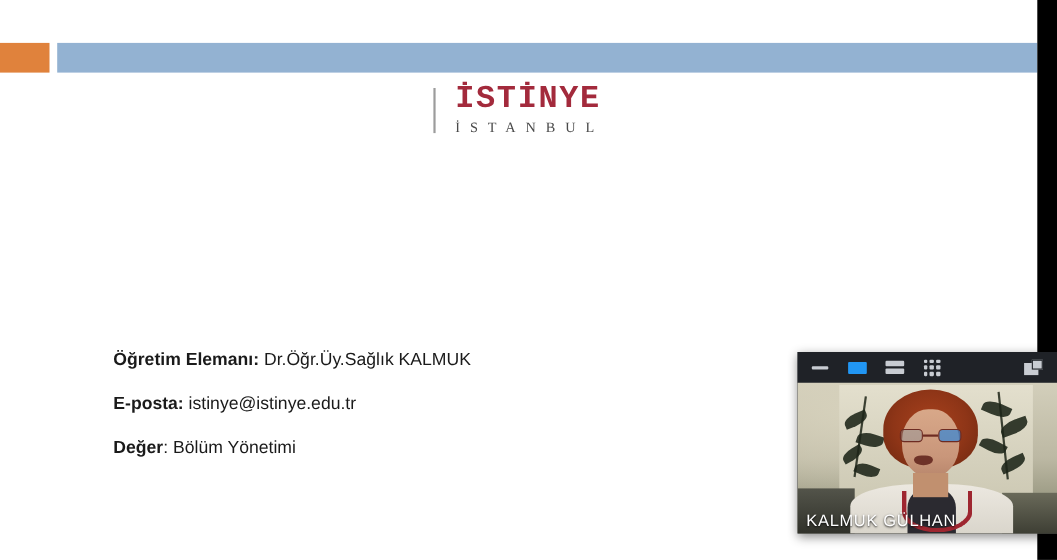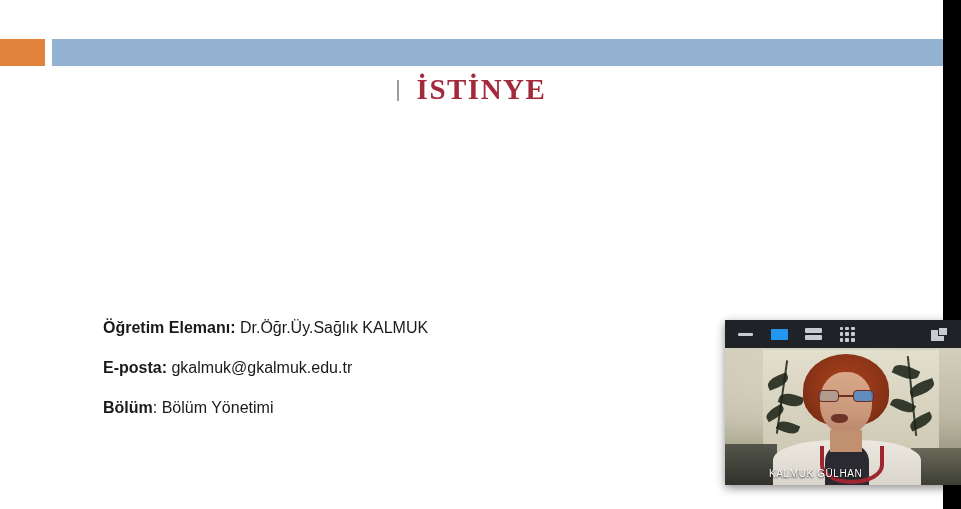--- a/index.html
+++ b/index.html
@@ -78,21 +78,21 @@
     margin: 6px 0 4px 0;
   }
   .logo-words {
     padding-left: 18px;
     display: flex;
     flex-direction: column;
     justify-content: center;
   }
   .logo-line1,
   .logo-line2 {
-    font-family: Liberation Serif, serif;
+    font-family: Liberation Mono, monospace;
     font-size: 29px;
     line-height: 31px;
     font-weight: 700;
     color: #A32A3C;
     letter-spacing: 1.5px;
   }
   .logo-line3 {
     font-family: "Liberation Serif", serif;
     font-size: 13px;
     line-height: 18px;
@@ -373,56 +373,56 @@
     right: 0;
     top: 100px;
     width: 50px;
     height: 40px;
     background: linear-gradient(180deg, #6a6a5a 0%, #3a3b31 100%);
   }
   .name-tag {
     position: absolute;
     left: 8px;
     bottom: 5px;
-    font-size: 10px;
+    font-size: 15px;
     line-height: 13px;
     color: #ffffff;
     letter-spacing: 0.6px;
     text-shadow: 0 1px 2px rgba(0,0,0,0.9);
     white-space: nowrap;
-    margin-left: 36px;
   }
 </style>
 </head>
 <body>
 
 <div id="screen">
 
   <div class="bar-orange"></div>
   <div class="bar-blue"></div>
 
   <div class="logo">
     <div class="logo-inner">
       <div class="logo-rule"></div>
       <div class="logo-words">
         <div class="logo-line1">İSTİNYE</div>
+        <div class="logo-line3">İSTANBUL</div>
       </div>
     </div>
   </div>
 
 
   <div class="meta">
     <div class="meta-line">
       <b>Öğretim Elemanı:</b><span class="val"> Dr.Öğr.Üy.Sağlık KALMUK</span>
     </div>
     <div class="meta-line">
-      <b>E-posta:</b><span class="val"> gkalmuk@gkalmuk.edu.tr</span>
+      <b>E-posta:</b><span class="val"> istinye@istinye.edu.tr</span>
     </div>
     <div class="meta-line">
-      <b>Bölüm</b><span class="val">: Bölüm Yönetimi</span>
+      <b>Değer</b><span class="val">: Bölüm Yönetimi</span>
     </div>
   </div>
 
   <div class="right-gutter"></div>
 
   <div class="video-panel">
 
     <div class="video-toolbar">
       <div class="tb-icon">
           <span class="ic-minimize"></span>

